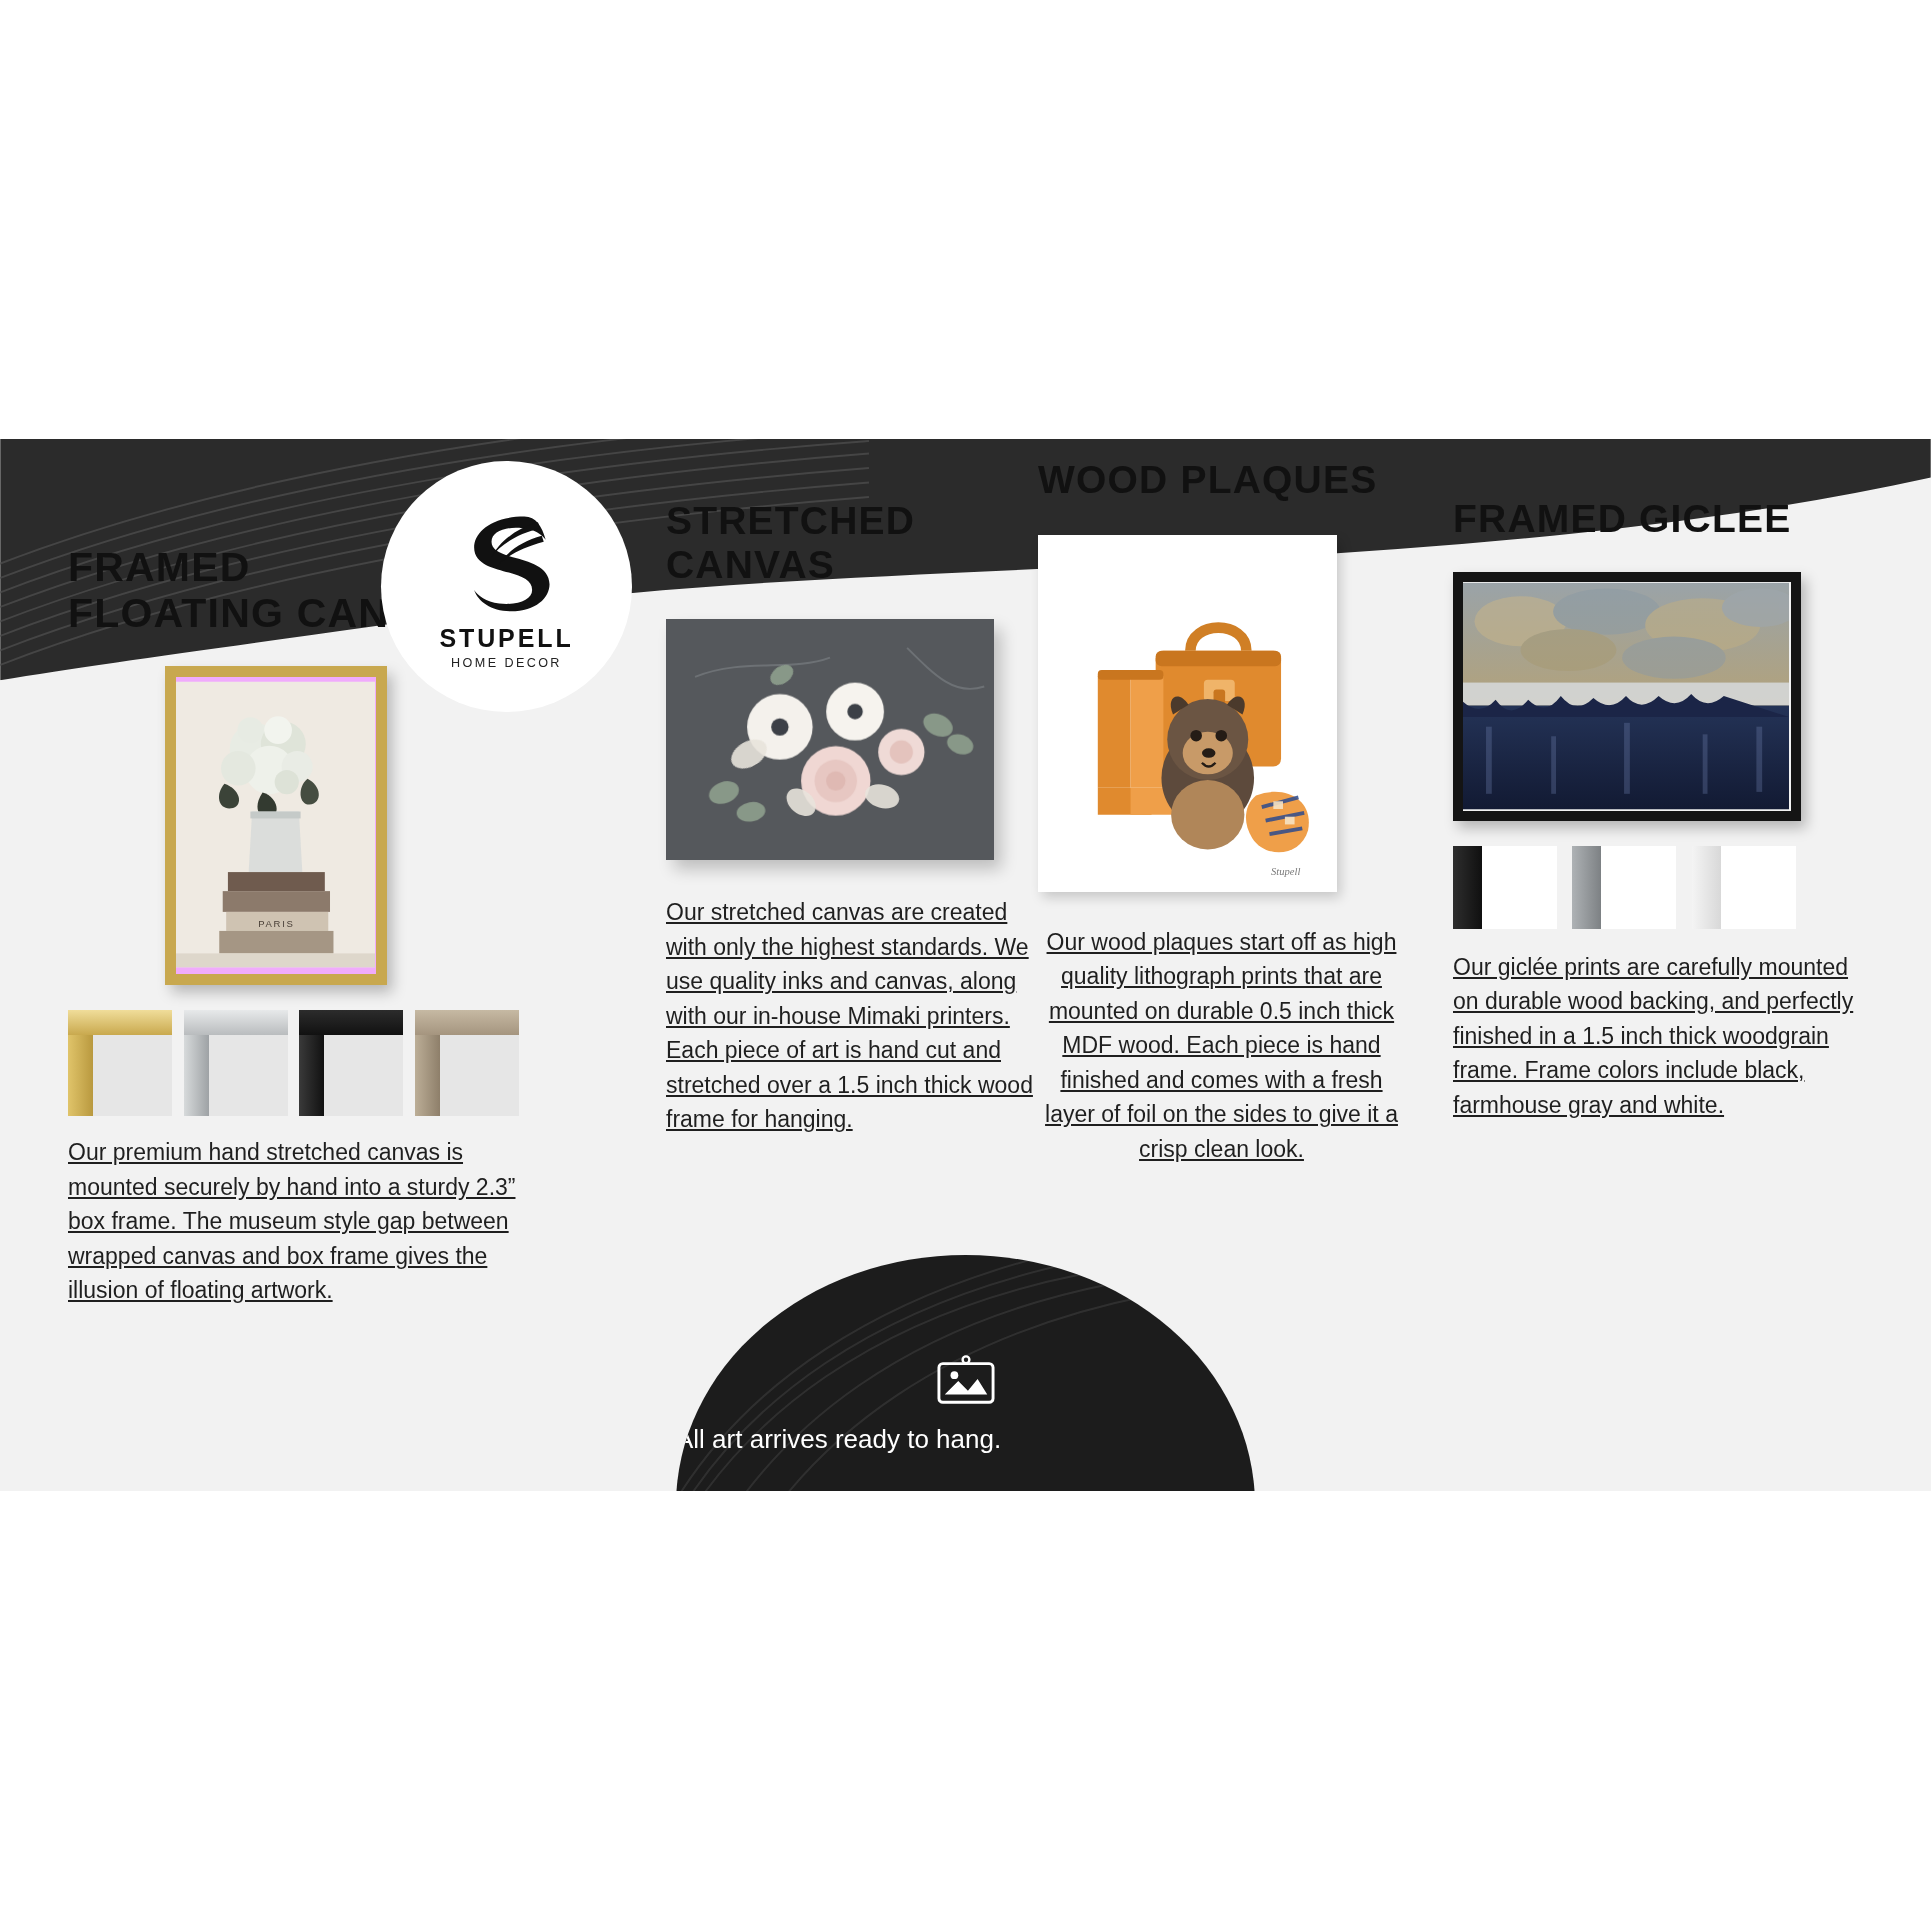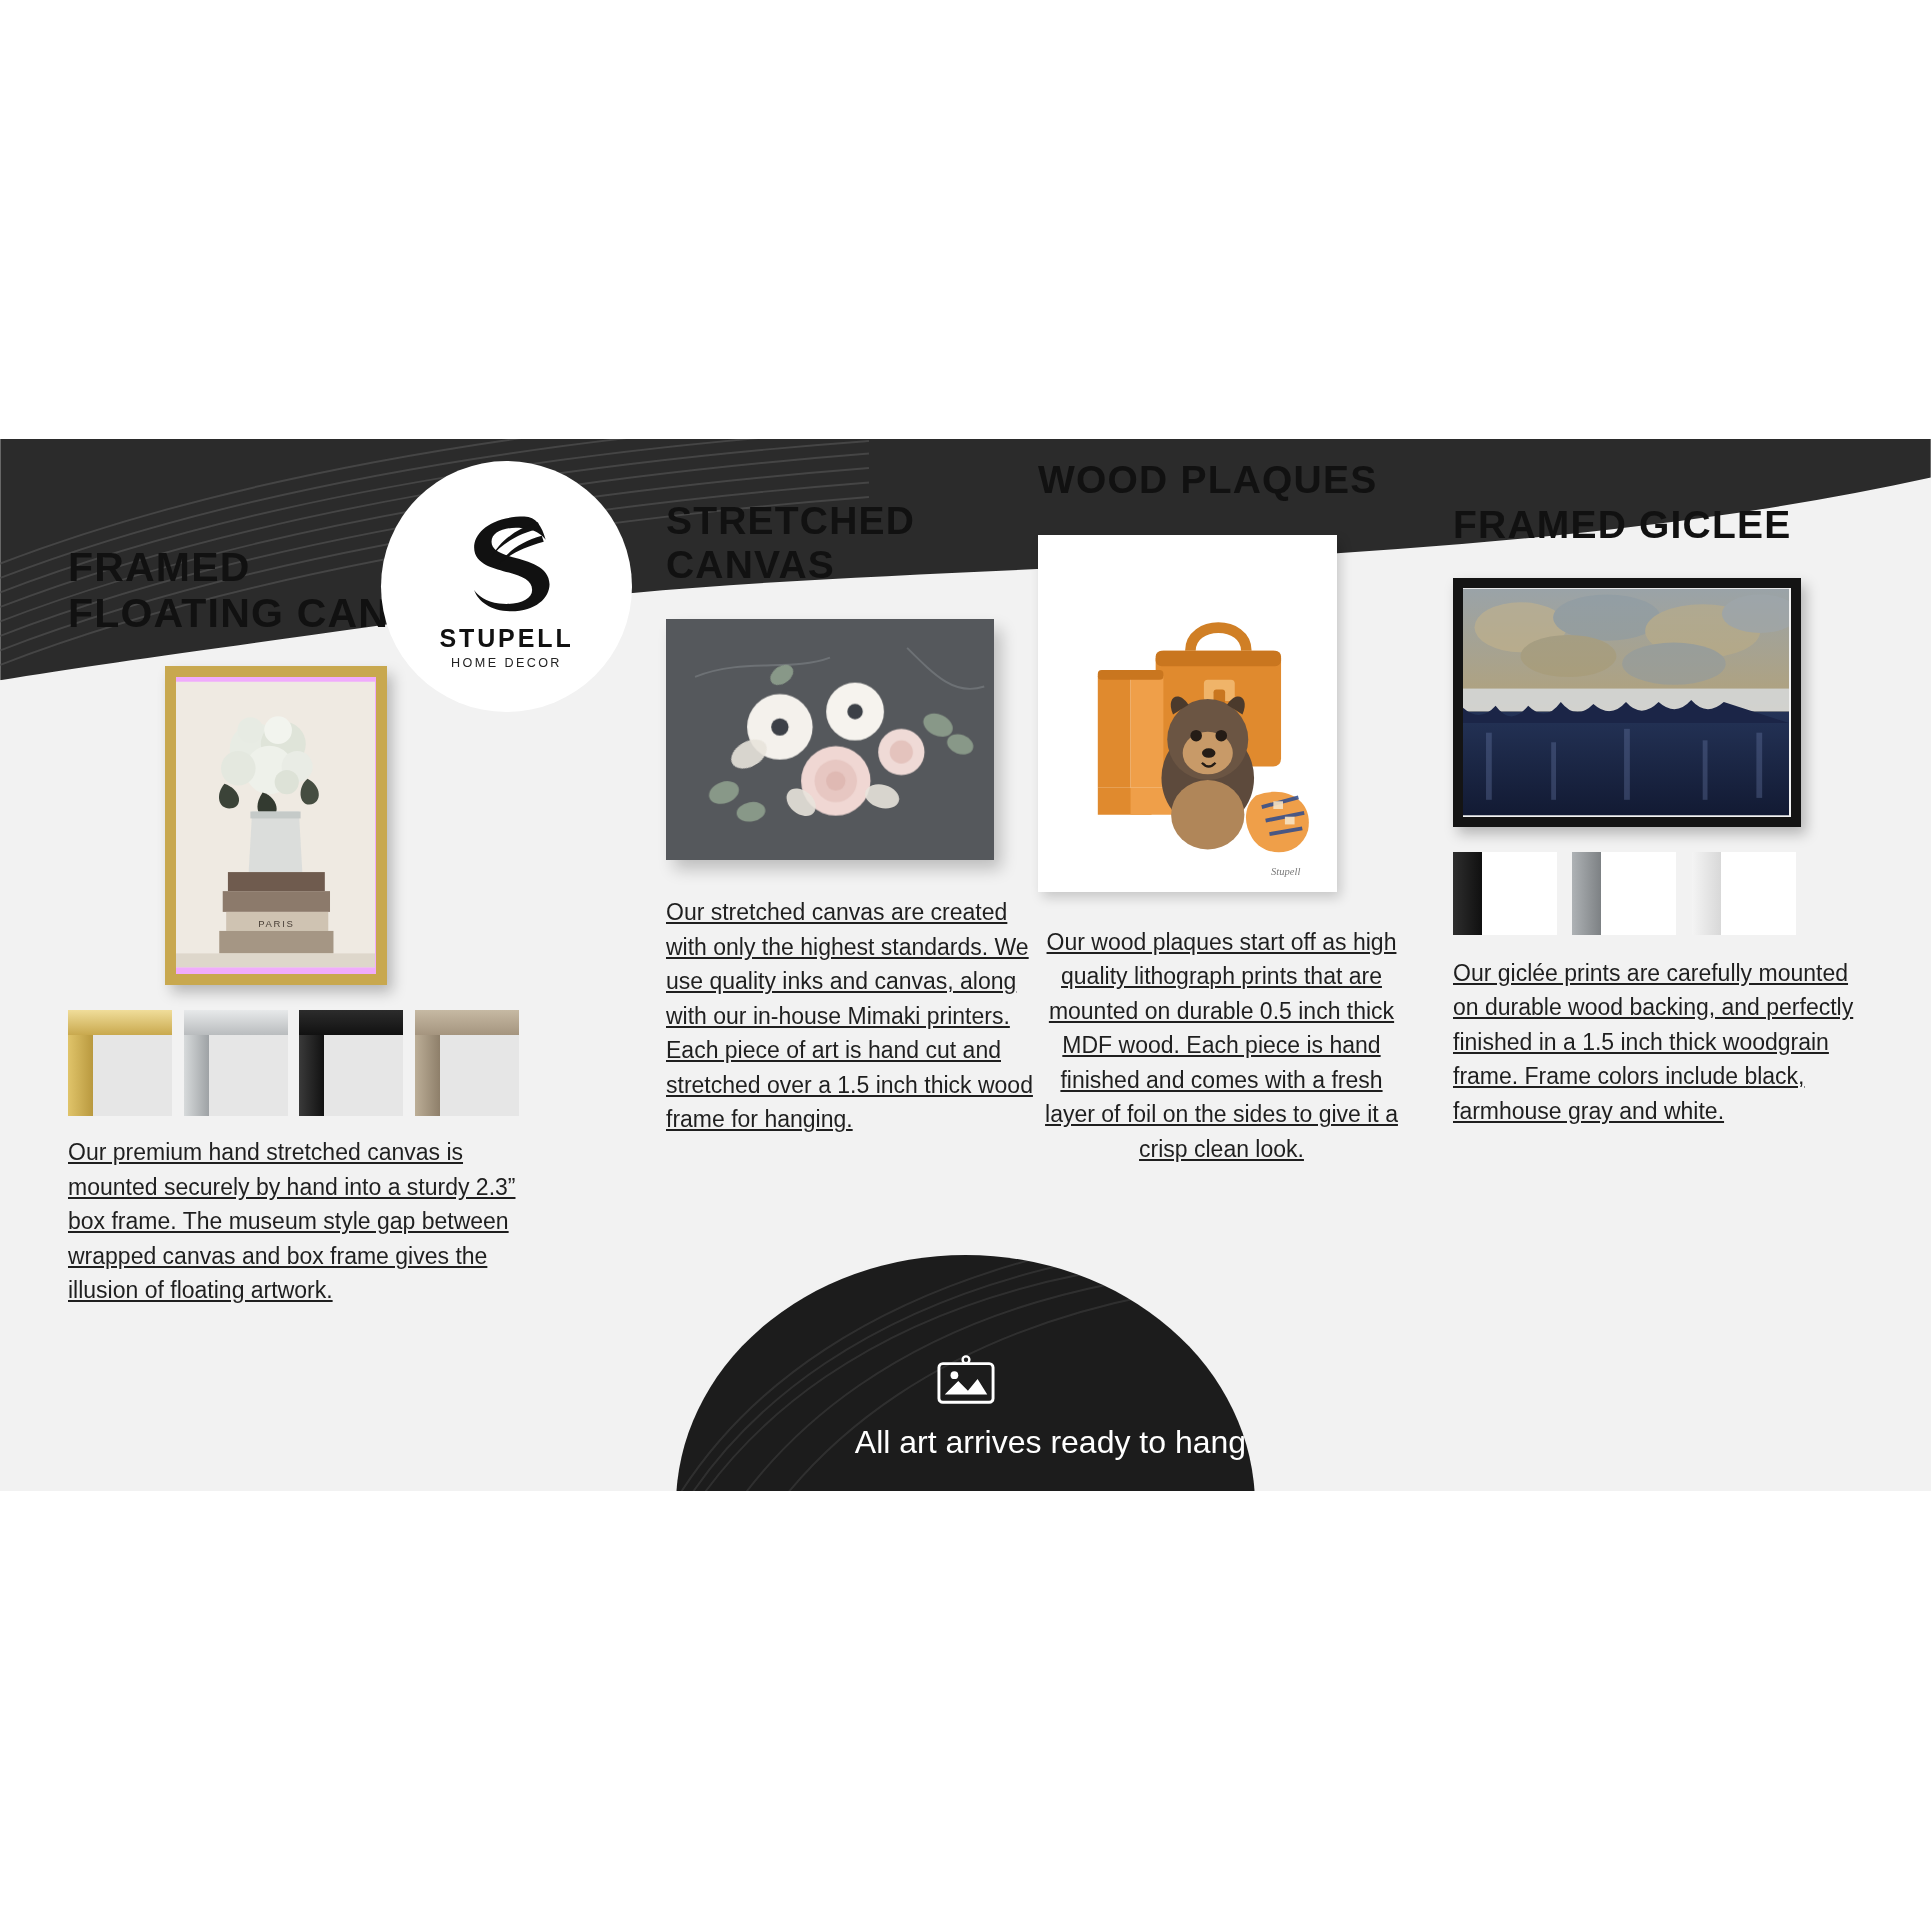--- a/index.html
+++ b/index.html
@@ -46,21 +46,21 @@
     position: absolute;
     left: 676px; top: 816px;
     width: 579px; height: 319px;
     background: #1c1c1c;
     border-radius: 290px 290px 0 0 / 251px 251px 0 0;
     overflow: hidden;
     z-index: 6;
   }
   #ribbon .rb-txt {
     position: absolute; left: 0; top: 169px; width: 100%;
-    text-align: right; color: #fff; font-size: 32px;
+    text-align: left; color: #fff; font-size: 26px;
     font-family: "Liberation Sans", sans-serif;
   }
   #ribbon .rb-icon {
     position: absolute; left: 50%; top: 97px; transform: translateX(-50%);
     width: 70px; height: 58px;
   }
   .ribbon-lines { position:absolute; inset:0; opacity:.18; }
 
   
   .col { position: absolute; }
@@ -119,21 +119,21 @@
   #col3 { left: 1038px; top: 19.3px; width: 367px; }
   #plaque-wrap { margin-top: 33px; }
   #plaque {
     width: 299px; height: 357px; background: #fff;
     box-shadow: 3.9px 5.8px 11.6px rgba(0,0,0,.18);
     position: relative; overflow: hidden;
   }
   #col3 .col-body { margin-top: 33px; text-align: center; }
 
   
-  #col4 { left: 1453px; top: 64px; width: 415px; }
+  #col4 { left: 1453px; top: 58px; width: 415px; }
   #giclee {
     margin-top: 31px;
     width: 348px; height: 249px;
     border: 10.6px solid #141414;
     position: relative; overflow: hidden;
     box-shadow: 4.8px 6.8px 12.6px rgba(0,0,0,.25);
   }
   .gic-swatches { display: flex; gap: 15.4px; margin: 25px 0 21px 0; }
   .gic-sw { width: 104px; height: 83px; position: relative; overflow: hidden; background:#f7f7f7; }
   .gic-sw .edge { position: absolute; left: 0; top: 0; width: 29px; height: 100%; }

